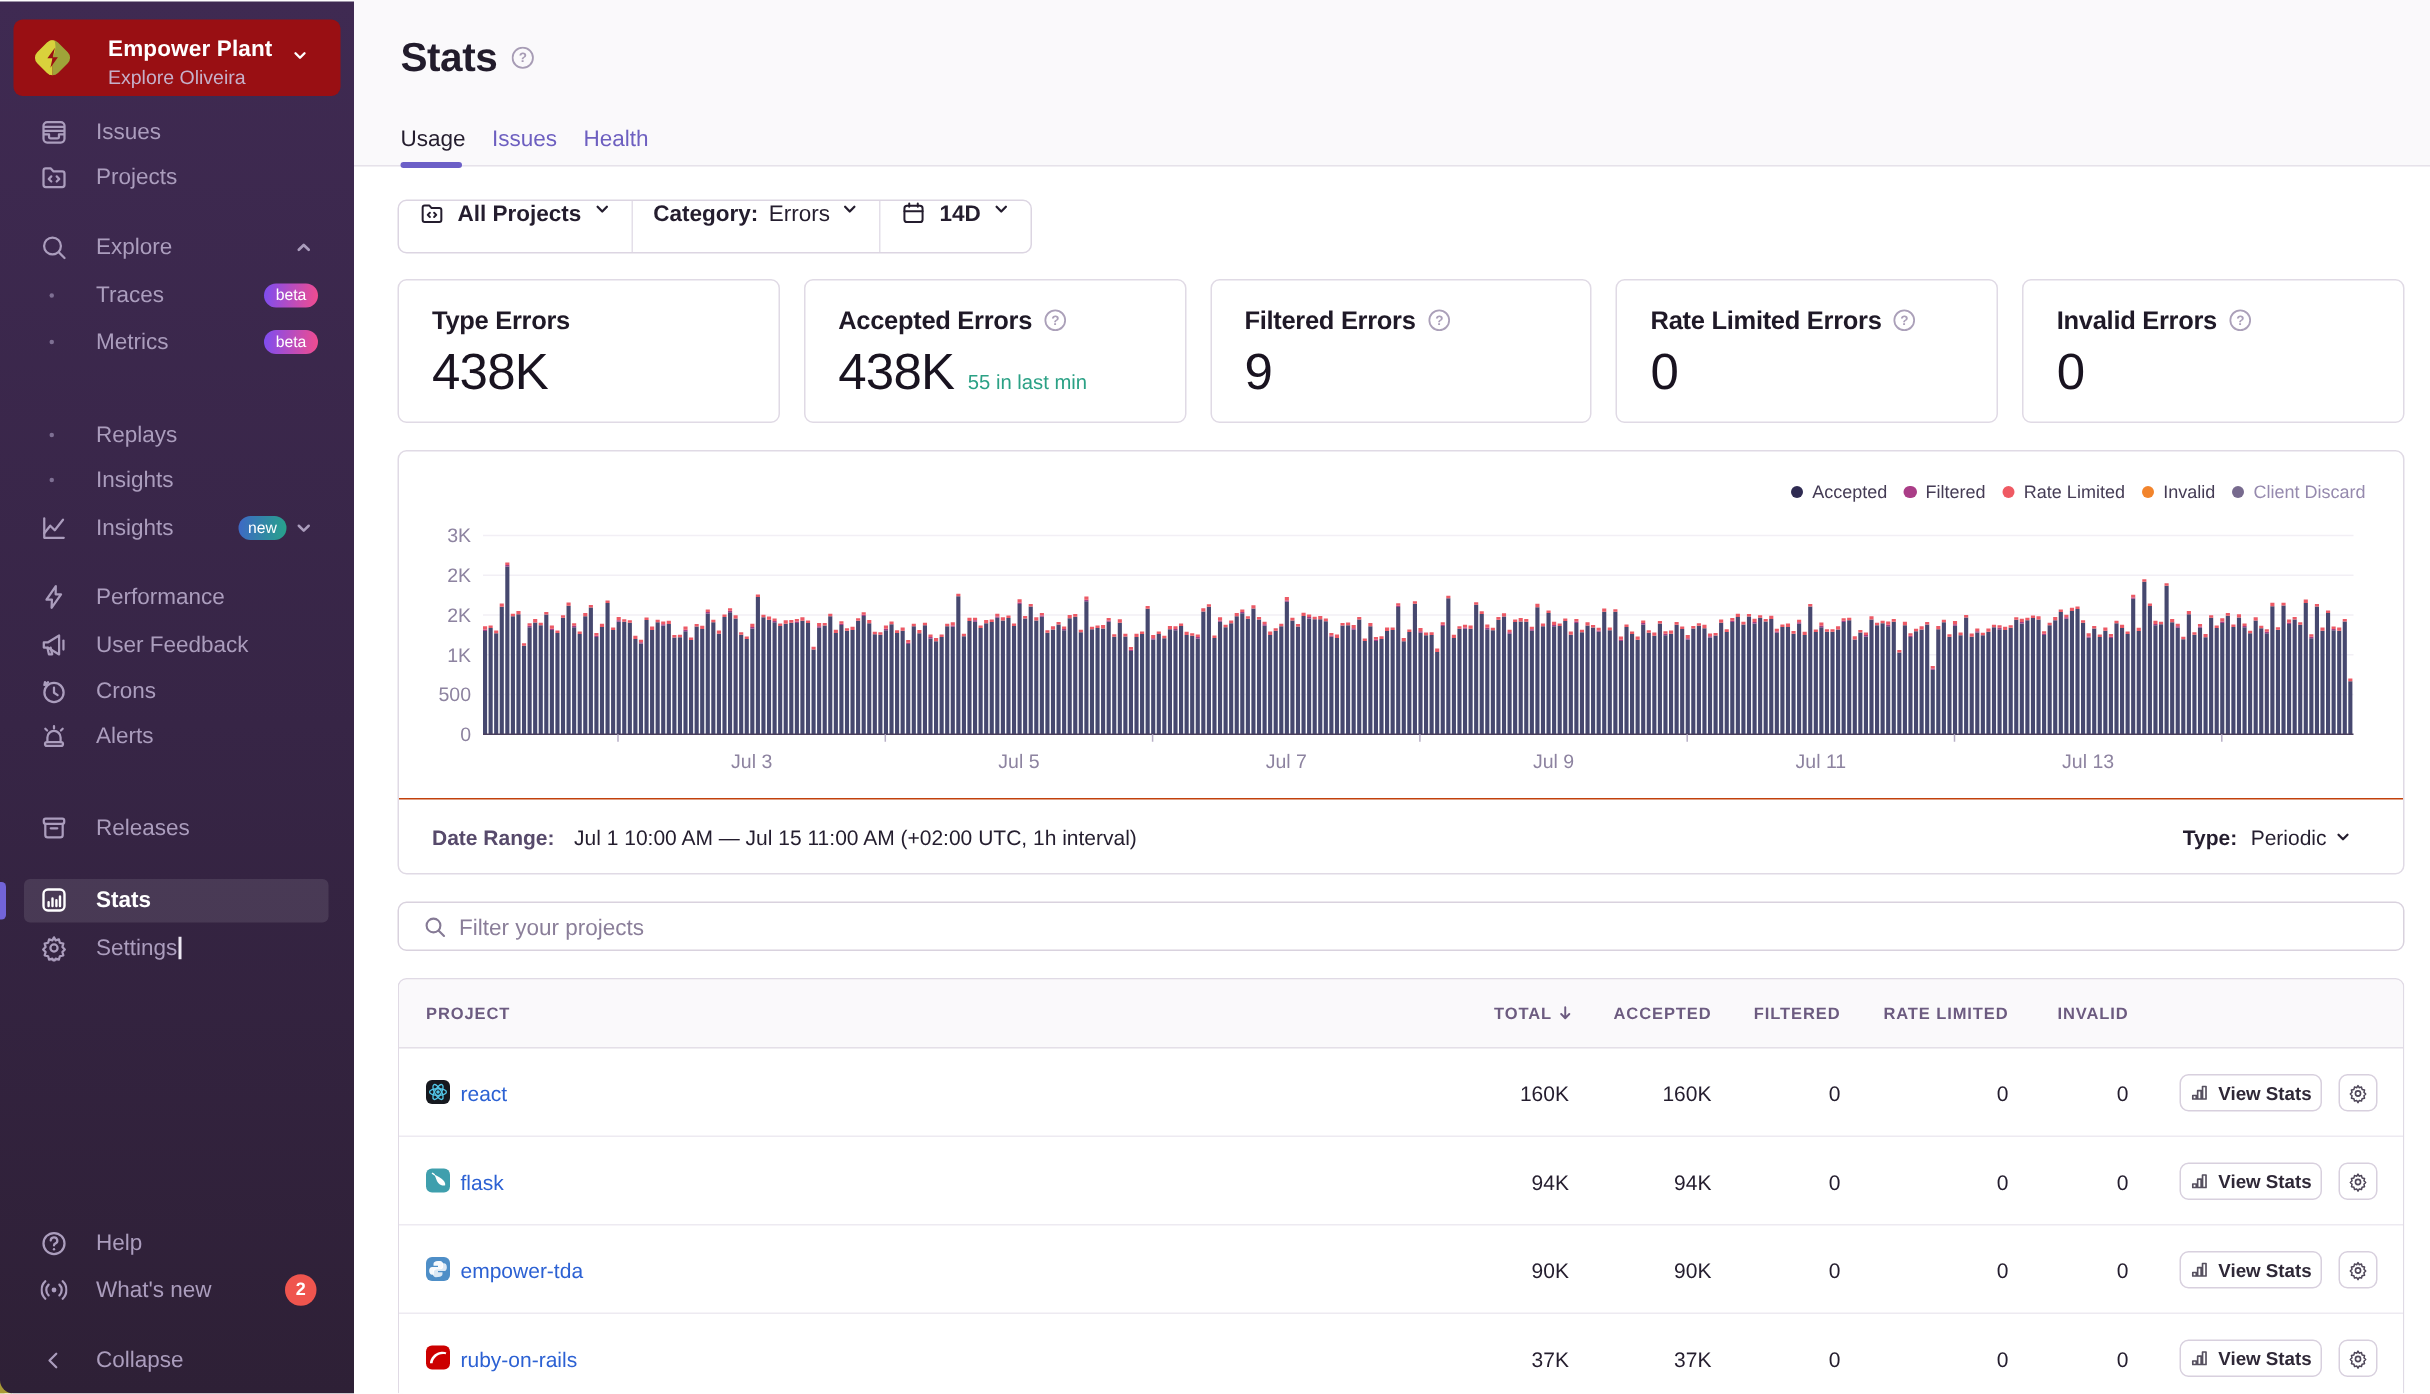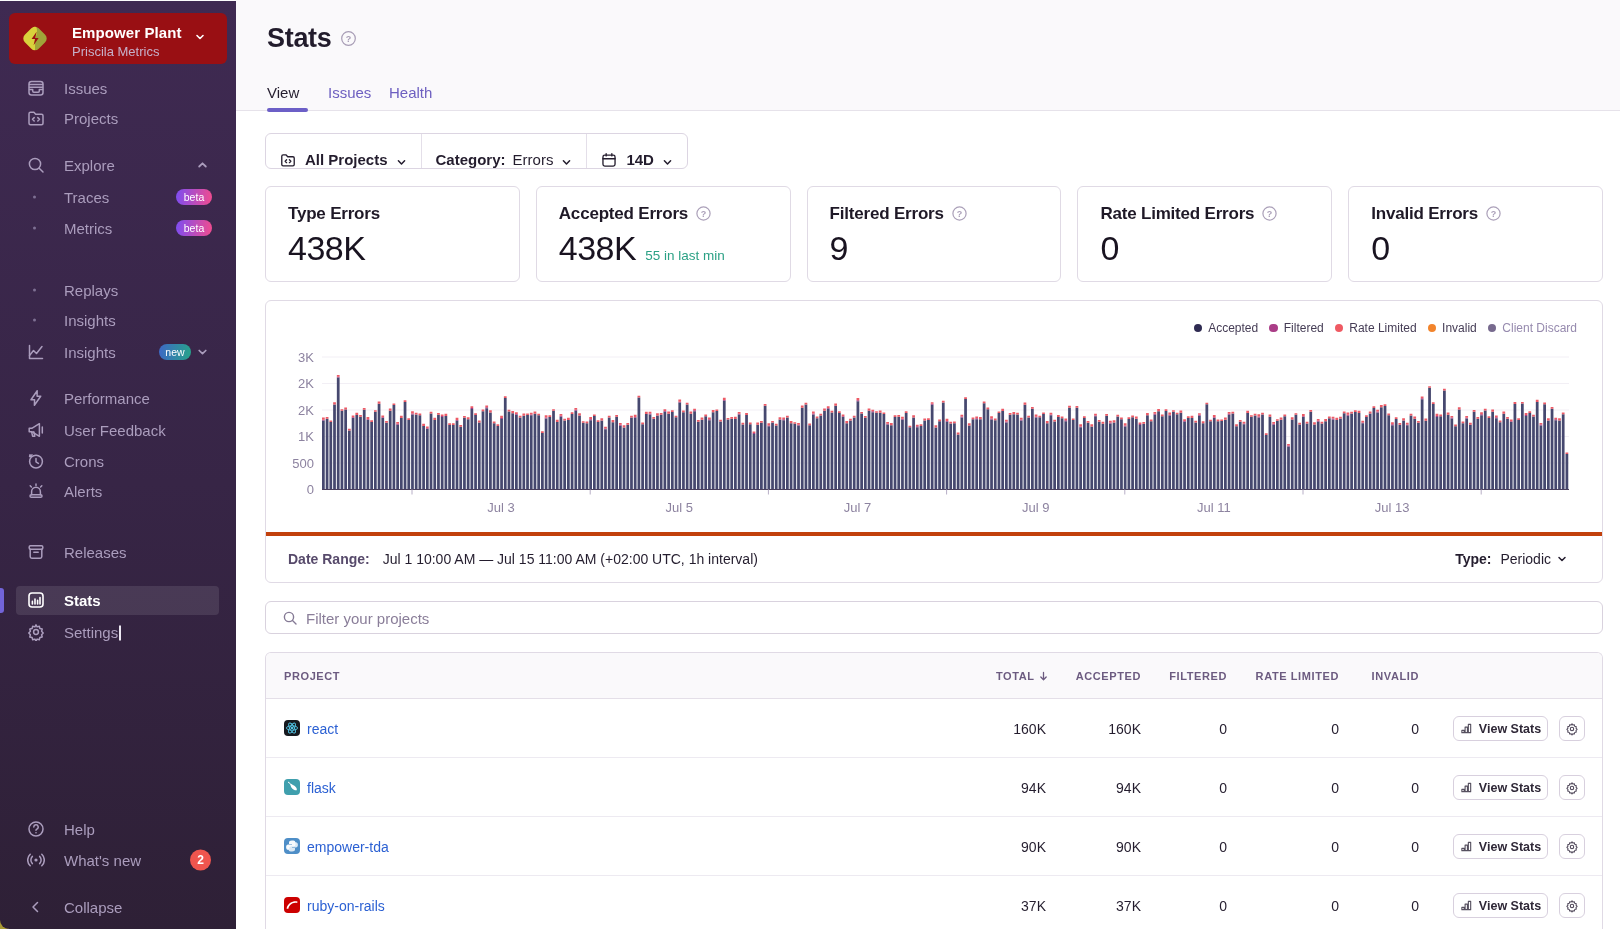--- a/index.html
+++ b/index.html
@@ -29,34 +29,34 @@
 
 #main{position:absolute;left:236px;top:0;width:1384px;height:929px;background:#fff}
 #pagehead{position:absolute;left:0;top:0;width:1384px;height:111px;background:#faf9fb;border-bottom:1px solid #e6e2ea}
 #pagehead h1{position:absolute;left:31px;top:23px;font-size:27px;font-weight:bold;color:#221c2c;letter-spacing:-.3px}
 #pagehead .qhelp{position:absolute;left:105px;top:31px}
 .tab{position:absolute;top:84px;font-size:15px;color:#6d5fc0}
 .tab.active{color:#241d2e;font-weight:normal}
 #underline{position:absolute;left:31px;top:108px;width:41px;height:4px;background:#6c5fc7;border-radius:2px}
 
 #filterbar{position:absolute;left:29px;top:133px;height:36px;background:#fff;border:1px solid #dcd5e2;border-radius:6px;display:flex;align-items:center;color:#241d2e;font-size:15px}
-#filterbar .seg{display:flex;align-items:flex-end;padding:0 14px;height:100%}
+#filterbar .seg{display:flex;align-items:flex-start;padding:0 14px;height:100%}
 #filterbar .seg+.seg{border-left:1px solid #e4dfe9}
 #filterbar b{font-weight:bold}
 
 .card{position:absolute;top:186px;height:96px;background:#fff;border:1px solid #e0dae5;border-radius:6px}
 .card .ct{position:absolute;left:22px;top:17px;font-size:17px;font-weight:bold;color:#1f1927;white-space:nowrap;letter-spacing:-.2px}
 .card .cv{position:absolute;left:22px;top:42px;font-size:34px;color:#191320;letter-spacing:-.5px}
 .card .sub{font-size:13.5px;color:#2ba185;letter-spacing:0}
 
 #chartpanel{position:absolute;left:29px;top:300px;width:1338px;height:283px;border:1px solid #e0dae5;border-radius:6px;background:#fff}
 #legend{position:absolute;top:20px;right:25px;display:flex;align-items:center;gap:11px;font-size:12px;color:#453c55}
 #legend .li{display:flex;align-items:center;gap:6px}
 #legend .ld{width:8.5px;height:8.5px;border-radius:50%}
-#chartfoot{position:absolute;left:0;bottom:0;width:1336px;height:50px;border-top:4px solid #c2410c;display:flex;align-items:center;font-size:14px;color:#241d2e}
+#chartfoot{position:absolute;left:0;bottom:0;width:1336px;height:50px;border-top:1px solid #c2410c;display:flex;align-items:center;font-size:14px;color:#241d2e}
 #chartfoot .dr{margin-left:22px;font-weight:bold;color:#574a6b}
 #chartfoot .drv{margin-left:13px}
 #chartfoot .right{margin-left:auto;margin-right:34px;display:flex;align-items:center;gap:5px}
 
 #search{position:absolute;left:29px;top:601px;width:1338px;height:33px;border:1px solid #d9d2de;border-radius:6px;background:#fff}
 #search .ph{position:absolute;left:40px;top:8px;font-size:15px;color:#8a7e99}
 #search svg{position:absolute;left:16px;top:8px}
 
 #table{position:absolute;left:29px;top:652px;width:1338px;height:277px;border:1px solid #e0dae5;border-bottom:none;border-radius:6px 6px 0 0;background:#fff;overflow:hidden}
 #thead{position:absolute;left:0;top:0;width:1336px;height:46px;background:#faf9fb;border-bottom:1px solid #e4dfe8}
@@ -82,21 +82,21 @@
             </clipPath>
           </defs>
       <g clip-path="url(#lc)">
             <rect x="-2" y="0" width="16" height="33" fill="#d9d23c"></rect>
             <rect x="14" y="0" width="16" height="33" fill="#9fa339"></rect>
             <path d="M14 2 q4 7 0 14.5 q-4 7.5 0 15 l-8 -14.5 z" fill="#d9d23c"></path>
           </g>
       <path d="M15.6 9.8 L10.6 16.9 h3.4 L12.6 23.2 L17.6 16.1 h-3.4 z" fill="#990f13"></path>
     </svg>
     <div class="t1">Empower Plant</div>
-    <div class="t2">Priscila Metrics</div>
+    <div class="t2">Explore Oliveira</div>
     <svg class="chev" width="12" height="12" viewBox="0 0 12 12">
           <path d="M3 4.5 L6 7.5 L9 4.5" stroke="#fff" stroke-width="1.6" fill="none" stroke-linecap="round" stroke-linejoin="round"></path>
         </svg>
   </div>
 
   <div class="mrow " style="top:73px">
         <svg class="ic" viewBox="0 0 18 18">
           <rect x="2" y="2.4" width="14" height="13.6" rx="2.5" stroke="#ab9dbd" stroke-width="1.5" fill="none" stroke-linecap="round" stroke-linejoin="round"></rect>
           <path d="M2.5 5.6 h13 M2.5 8.2 h13" stroke="#ab9dbd" stroke-width="1.5" fill="none" stroke-linecap="round" stroke-linejoin="round"></path>
           <path d="M2.5 10.6 h3.2 v1.5 q0 1.1 1.1 1.1 h4.4 q1.1 0 1.1 -1.1 v-1.5 h3.2" stroke="#ab9dbd" stroke-width="1.5" fill="none" stroke-linecap="round" stroke-linejoin="round"></path>
@@ -228,21 +228,21 @@
       </div>
   <div id="stataccent"></div>
 </aside>
 <div id="main">
   <div id="pagehead">
     <h1>Stats</h1>
     <svg class="qhelp" width="15" height="15" viewBox="0 0 15 15">
           <circle cx="7.5" cy="7.5" r="6.8" fill="none" stroke="#a79cb5" stroke-width="1.2"></circle>
           <text x="7.5" y="10.6" font-size="9" fill="#a79cb5" text-anchor="middle" font-weight="bold">?</text>
         </svg>
-    <span class="tab active" style="left:31px">View</span>
+    <span class="tab active" style="left:31px">Usage</span>
     <span class="tab" style="left:92px">Issues</span>
     <span class="tab" style="left:153px">Health</span>
     <div id="underline"></div>
   </div>
   <div id="filterbar">
         <div class="seg">
           <svg width="16" height="16" viewBox="0 0 18 18" style="margin-right:9px">
             <path d="M2 4.8 a1.5 1.5 0 0 1 1.5 -1.5 h3.4 l1.8 2 h5.8 a1.5 1.5 0 0 1 1.5 1.5 v7.4 a1.5 1.5 0 0 1 -1.5 1.5 h-11 a1.5 1.5 0 0 1 -1.5 -1.5 z" stroke="#241d2e" stroke-width="1.5" fill="none" stroke-linecap="round" stroke-linejoin="round"></path>
             <path d="M7.4 8.8 l-1.6 1.6 1.6 1.6 M10.6 8.8 l1.6 1.6 -1.6 1.6" stroke="#241d2e" stroke-width="1.5" fill="none" stroke-linecap="round" stroke-linejoin="round"></path>
           </svg>

